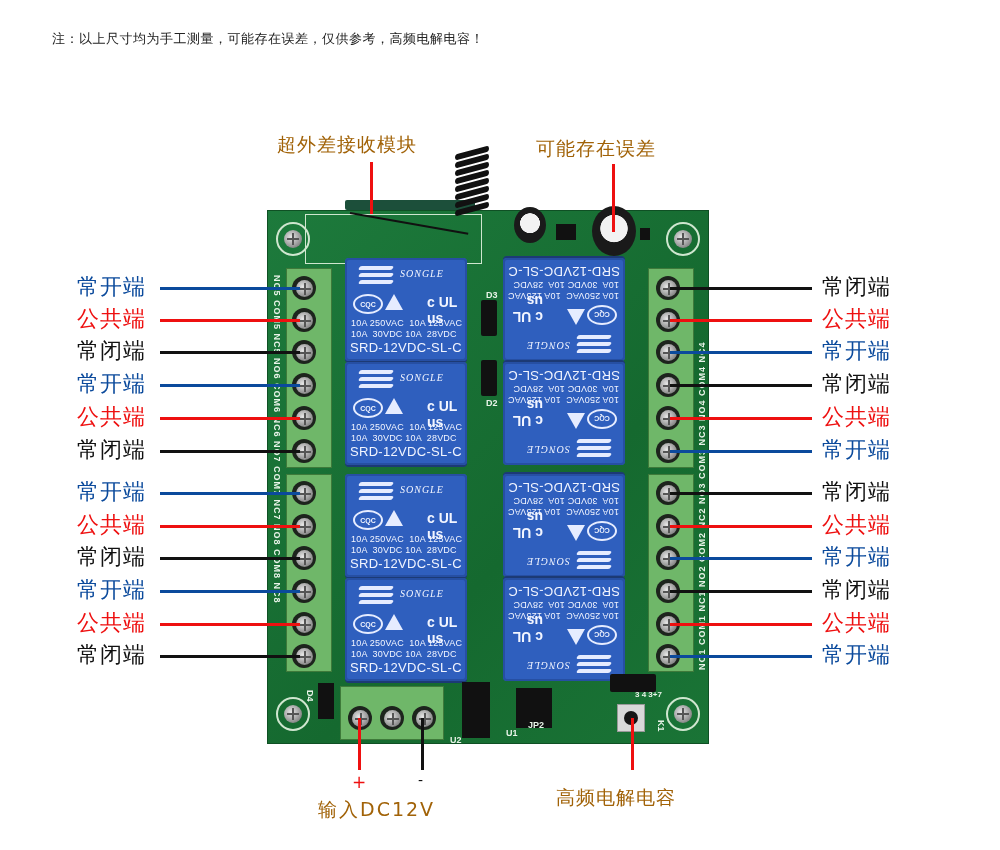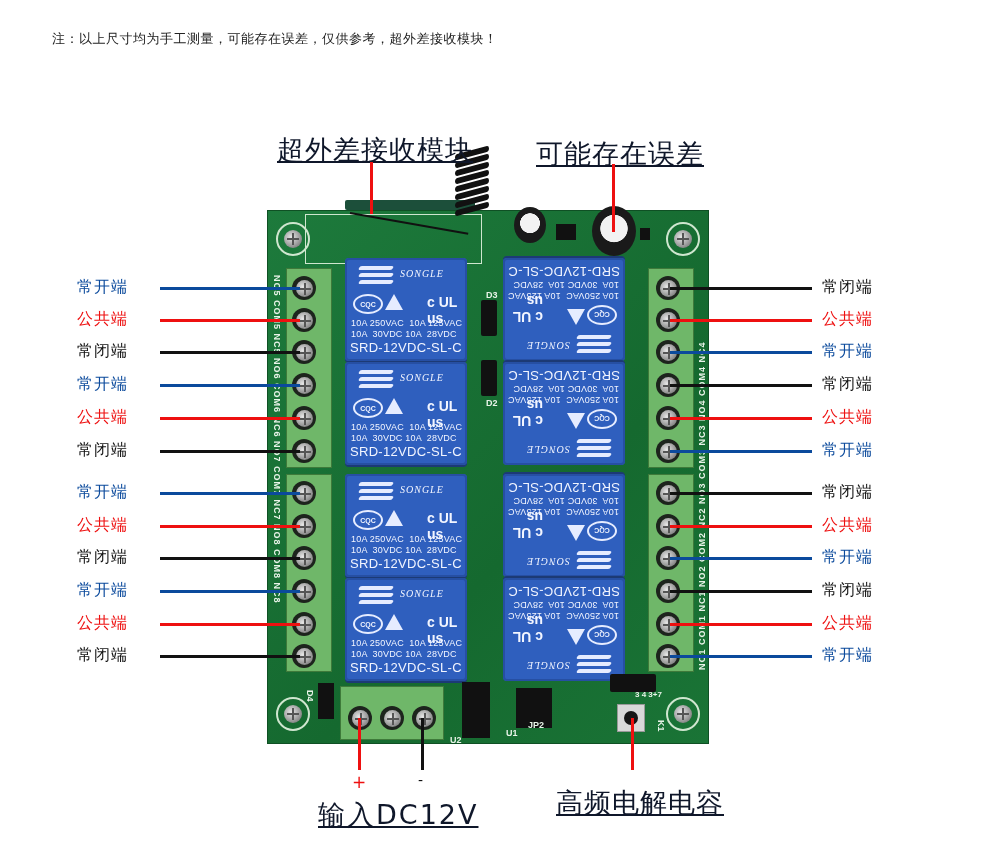--- a/index.html
+++ b/index.html
@@ -1,21 +1,21 @@
 <!DOCTYPE html>
 <html><head>
 <meta charset="utf-8">
 <style>
   html, body { margin: 0; padding: 0; }
   body { width: 1000px; height: 850px; background: #ffffff; position: relative; overflow: hidden;
          font-family: "DejaVu Sans", sans-serif; }
   .abs { position: absolute; }
   .note { left: 52px; top: 30px; font-size: 13px; color: #222; letter-spacing: 0.5px; }
-  .callout { font-size: 27px; color: #0f172a; letter-spacing: 1px; white-space: nowrap; text-decoration: underline; }
-  .label { font-size: 16px; letter-spacing: 1px; white-space: nowrap; line-height: 22px; }
+  .callout { font-size: 19px; color: #a16207; letter-spacing: 1px; white-space: nowrap; }
+  .label { font-size: 22px; letter-spacing: 1px; white-space: nowrap; line-height: 22px; }
   .lbl-blue { color: #0b4a9c; }
   .lbl-red { color: #ee1010; }
   .lbl-black { color: #111; }
   .line { height: 3px; }
   .ln-blue { background: #0b4a9c; }
   .ln-red { background: #ee1010; }
   .ln-black { background: #111; }
   .vline { width: 3px; }
 
   
@@ -53,21 +53,21 @@
   .silk-v { writing-mode: vertical-rl; }
 
   .antenna { width: 34px; height: 70px; }
   .antenna i { display:block; height: 6px; border-radius: 3px; background: #111; margin-bottom: 2px; transform: skewY(-15deg); }
   .button { width: 28px; height: 28px; background: #d8d8d8; border: 1px solid #999; box-sizing: border-box; display:flex; align-items:center; justify-content:center; }
   .button b { width: 14px; height: 14px; border-radius: 50%; background: #151515; display:block; }
 </style>
 </head>
 <body>
 
-<div class="abs note">注：以上尺寸均为手工测量，可能存在误差，仅供参考，超外差接收模块！</div>
+<div class="abs note">注：以上尺寸均为手工测量，可能存在误差，仅供参考，高频电解电容！</div>
 
 <div class="abs board"></div>
 
 <div class="abs hole" style="left:276px;top:222px;">
     <div class="screw-head"></div>
   </div>
 <div class="abs hole" style="left:666px;top:222px;">
     <div class="screw-head"></div>
   </div>
 <div class="abs hole" style="left:276px;top:697px;">

